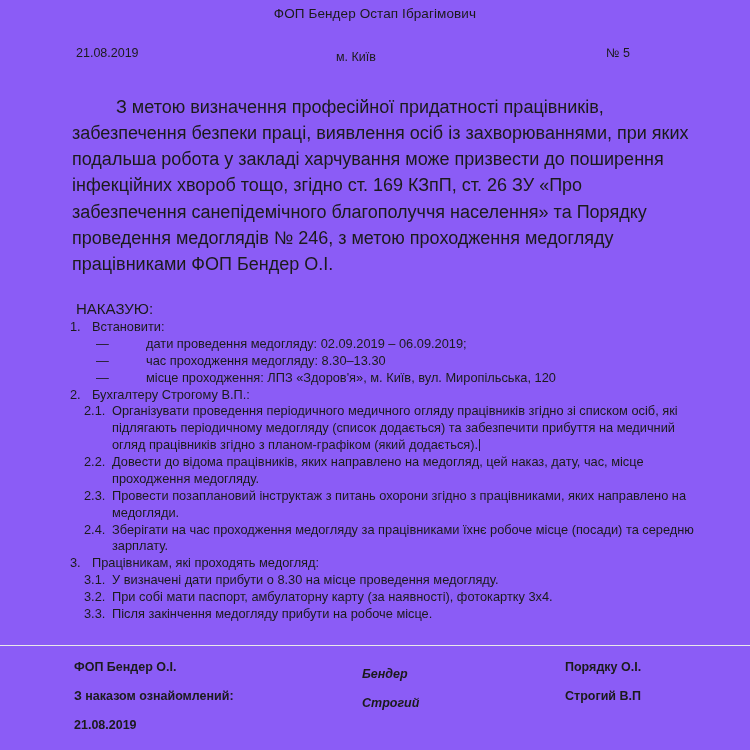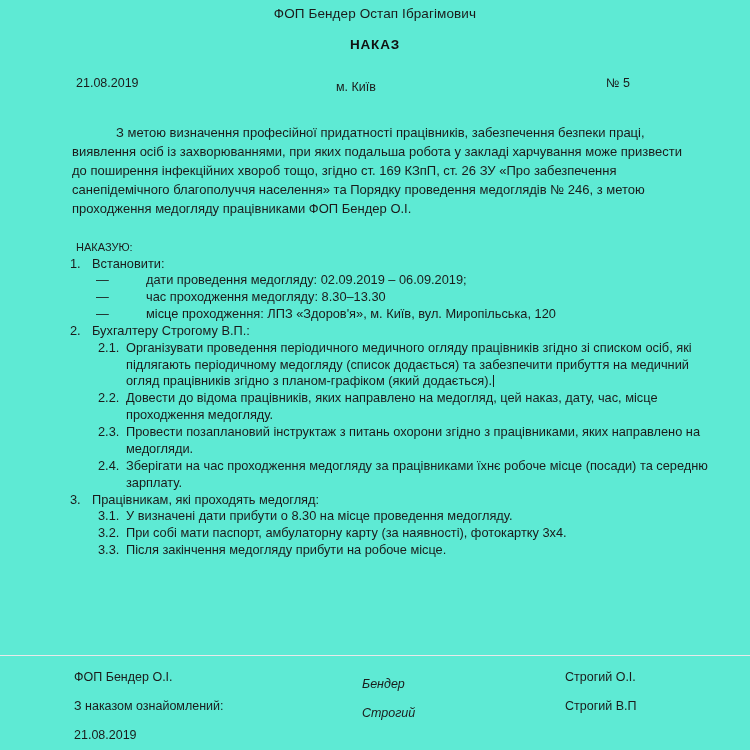--- a/index.html
+++ b/index.html
@@ -16,21 +16,21 @@
     color: #1b1b1b;
     -webkit-font-smoothing: antialiased;
   }
 
   .page {
     position: relative;
     width: 750px;
     height: 750px;
     box-sizing: border-box;
     padding: 0;
-    background: #5eead4;
+    background: #8b5cf6;
   }
 
   
   .doc-header {
     text-align: center;
     padding-top: 6px;
   }
   .org-name {
     font-size: 13.5px;
     line-height: 1.2;
@@ -77,31 +77,31 @@
     line-height: 1.32;
     max-width: 300px;
     color: #1b1b1b;
   }
 
   
   .preamble {
     margin-top: 30px;
     margin-left: 72px;
     margin-right: 52px;
-    font-size: 13px;
+    font-size: 18px;
     line-height: 1.45;
     text-indent: 44px;
     color: #1b1b1b;
   }
 
   
   .order-intro {
     margin-top: 22px;
     margin-left: 76px;
-    font-size: 11px;
+    font-size: 15px;
     line-height: 1.3;
     color: #1b1b1b;
   }
 
   .clauses {
     margin-top: 1px;
     margin-left: 70px;
     margin-right: 40px;
     font-size: 12.8px;
     line-height: 1.3;
@@ -134,21 +134,21 @@
     width: 22px;
     letter-spacing: 0;
   }
   .dash-text {
     flex: 1 1 auto;
     margin-left: 28px;
   }
 
   
   .subclauses {
-    margin-left: 28px;
+    margin-left: 14px;
   }
   .subclause {
     display: flex;
     align-items: flex-start;
     line-height: 1.32;
   }
   .subclause-num {
     flex: 0 0 auto;
     width: 28px;
   }
@@ -164,21 +164,22 @@
     vertical-align: -2px;
     margin-left: 1px;
   }
 
   
   .footer {
     position: absolute;
     left: 0;
     right: 0;
     bottom: 0;
-    padding-bottom: 0;
+    padding-bottom: 10px;
+    font-weight: bold;
   }
   .sig-rule {
     height: 1px;
     background: #e9e9e9;
     margin: 0 0 14px 0;
   }
   .sig-row {
     position: relative;
     height: 29px;
     font-size: 12.5px;
@@ -212,21 +213,20 @@
     top: 0;
   }
 </style>
 </head>
 <body>
 
 <div class="page">
 
   <div class="doc-header">
     <div class="org-name">ФОП Бендер Остап Ібрагімович</div>
-    <div class="doc-type">НАКАЗ</div>
   </div>
 
   <div class="meta-row">
     <span class="meta-date">21.08.2019</span>
     <span class="meta-place">м. Київ</span>
     <span class="meta-number">№ 5</span>
   </div>
 
 
   <div class="preamble">З метою визначення професійної придатності працівників, забезпечення безпеки праці, виявлення осіб із захворюваннями, при яких подальша робота у закладі харчування може призвести до поширення інфекційних хвороб тощо, згідно ст. 169 КЗпП, ст. 26 ЗУ «Про забезпечення санепідемічного благополуччя населення» та Порядку проведення медоглядів № 246, з метою проходження медогляду працівниками ФОП Бендер О.І.</div>
@@ -293,21 +293,21 @@
         </div>
       </div>
     </div>
 
   <div class="footer">
     <div class="sig-rule"></div>
     <div id="sig-rows">
         <div class="sig-row">
           <span class="sig-left">ФОП Бендер О.І.</span>
           <span class="sig-mid">Бендер</span>
-          <span class="sig-right">Строгий О.І.</span>
+          <span class="sig-right">Порядку О.І.</span>
         </div>
         <div class="sig-row">
           <span class="sig-left">З наказом ознайомлений:</span>
           <span class="sig-mid">Строгий</span>
           <span class="sig-right">Строгий В.П</span>
         </div>
       </div>
     <div class="footer-date">
       <span>21.08.2019</span>
     </div>

